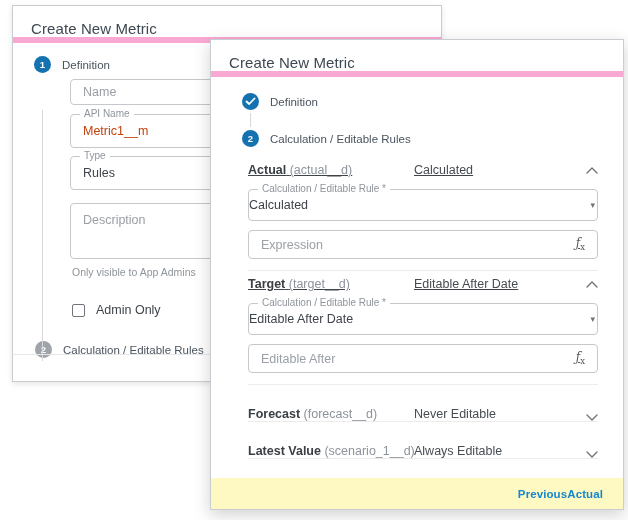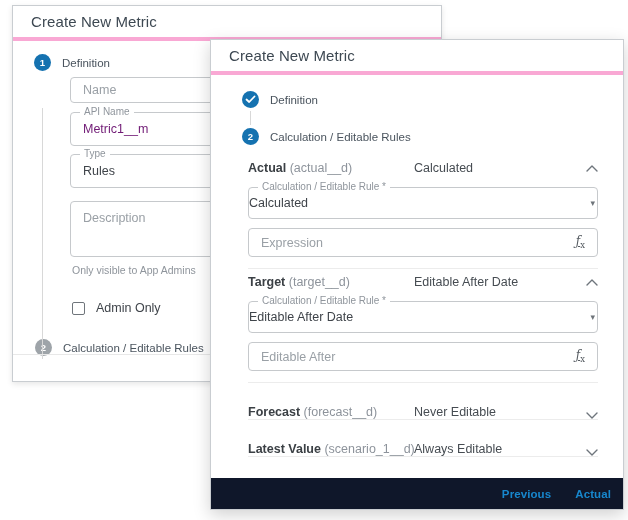--- a/index.html
+++ b/index.html
@@ -4,75 +4,75 @@
 <style>
   html,body{margin:0;padding:0;}
   body{
     width:628px;height:520px;position:relative;background:#ffffff;
     font-family:"Liberation Sans", sans-serif;overflow:hidden;
     color:#3f444a;
   }
   .dialog{position:absolute;background:#fff;border:1px solid #c9cdd1;box-sizing:border-box;}
   .dialog-back{left:12px;top:5px;width:430px;height:377px;box-shadow:0 2px 6px rgba(0,0,0,.10);z-index:1;overflow:hidden;}
   .dialog-front{left:210px;top:39px;width:414px;height:471px;box-shadow:0 5px 16px rgba(0,0,0,.18);z-index:5;overflow:hidden;}
-  .dlg-header{height:31px;display:flex;align-items:center;padding:0 18px;border-bottom:4px solid #f9a8d4;}
+  .dlg-header{height:31px;display:flex;align-items:flex-end;padding:0 18px;border-bottom:6px solid #f9a8d4;}
   .dlg-title{font-size:15px;font-weight:500;color:#3d4852;letter-spacing:.1px;}
   .step-row{display:flex;align-items:center;gap:11px;}
   .step-circle{width:17px;height:17px;border-radius:50%;color:#fff;font-size:9.5px;font-weight:700;
     display:flex;align-items:center;justify-content:center;flex:0 0 17px;box-sizing:border-box;}
   .step-blue{background:#1572b0;}
   .step-gray{background:#9ea4a9;}
   .step-label{font-size:11.5px;color:#4a545e;}
   
   .back-steps{padding:13px 18px 0 21px;position:relative;}
   .back-vline{position:absolute;left:29px;top:67px;height:251px;width:0;border-left:1px solid #d8d8d8;z-index:0;}
   .back-fields{margin:6px 0 0 36px;width:372px;position:relative;z-index:1;}
   .f-box{position:relative;border:1px solid #c6c9cc;border-radius:4px;background:#fff;box-sizing:border-box;
     display:flex;align-items:center;padding:0 12px;}
   .f-label{position:absolute;top:-7px;left:9px;background:#fff;padding:0 4px;font-size:10px;color:#8f959c;line-height:12px;}
   .f-placeholder{font-size:12.5px;color:#9aa0a6;}
   .f-value{font-size:12.5px;color:#3f444a;}
-  .f-value-disabled{font-size:12.5px;color:#701a75;}
+  .f-value-disabled{font-size:12.5px;color:#c2410c;}
   .f-input{border:none;outline:none;width:100%;font-family:"Liberation Sans",sans-serif;
     font-size:12.5px;color:#3f444a;background:transparent;padding:0;}
   .f-input::placeholder{color:#9aa0a6;}
   .box-name{height:26px;}
   .box-api{height:34px;margin-top:9px;}
   .box-type{height:34px;margin-top:8px;}
   .box-desc{height:56px;margin-top:13px;align-items:flex-start;padding-top:9px;}
   .helper-text{margin:7px 0 0 2px;font-size:10.5px;color:#8f959c;}
   .checkbox-row{display:flex;align-items:center;gap:11px;margin:25px 0 0 2px;}
   .checkbox{width:13px;height:13px;border:1.4px solid #6f757b;border-radius:2px;background:#fff;box-sizing:border-box;}
   .checkbox-label{font-size:12.5px;color:#3f444a;}
   .back-step2{margin:24px 0 0 1px;}
   .back-footer-line{position:absolute;left:0;right:0;bottom:26px;border-top:1px solid #e8e8e8;}
   
   .front-steps{padding:16px 0 0 31px;}
   .step-connector{margin:3px 0 3px 8px;height:14px;width:0;border-left:1px solid #d8d8d8;}
   .front-content{margin:10px 0 0 37px;width:350px;}
-  .section-header{display:flex;align-items:center;height:26px;cursor:pointer;}
+  .section-header{display:flex;align-items:center;height:26px;cursor:pointer;text-decoration:underline;}
   .sec-name-col{width:166px;font-size:12.5px;color:#3b4045;white-space:nowrap;}
   .sec-name{font-weight:700;}
   .sec-code{color:#8d939b;font-weight:400;}
   .sec-status{flex:1;font-size:12.5px;color:#464c52;}
   .chev{flex:0 0 auto;display:flex;align-items:center;}
   .rule-select{position:relative;border:1px solid #c6c9cc;border-radius:4px;height:32px;margin-top:6px;
     display:flex;align-items:center;padding:0 0;box-sizing:border-box;cursor:pointer;}
   .select-value{font-size:12.5px;color:#3f444a;flex:1;}
   .dd-arrow{font-size:9px;color:#6e747a;margin-right:2px;}
   .expr-box{position:relative;border:1px solid #c6c9cc;border-radius:4px;height:29px;margin-top:9px;
     display:flex;align-items:center;padding:0 12px;box-sizing:border-box;}
   .fx-icon{font-family:"DejaVu Serif",serif;font-style:italic;font-size:12px;color:#565c62;white-space:nowrap;text-decoration:underline;}
   .fx-icon sub{font-size:8.5px;font-style:normal;}
   .sec-divider{border-top:1px solid #ececec;margin-top:11px;}
   .sec-gap{}
   .simple-row{height:36px;display:flex;align-items:flex-end;}
   .row-divider{border-top:1px solid #ececec;}
-  .front-footer{position:absolute;left:0;right:0;bottom:0;height:31px;background:#0f172a;
-    display:flex;align-items:center;justify-content:flex-end;gap:24px;padding-right:12px;z-index:10;}
+  .front-footer{position:absolute;left:0;right:0;bottom:0;height:31px;background:#fef9c3;
+    display:flex;align-items:center;justify-content:flex-end;padding-right:20px;z-index:10;}
   .text-btn{font-size:11.5px;font-weight:700;color:#1787cd;cursor:pointer;letter-spacing:.1px;}
 </style>
 </head>
 <body>
 
 <div class="dialog dialog-back">
   <div class="dlg-header">
     <span class="dlg-title">Create New Metric</span>
   </div>
   <div class="back-steps">

